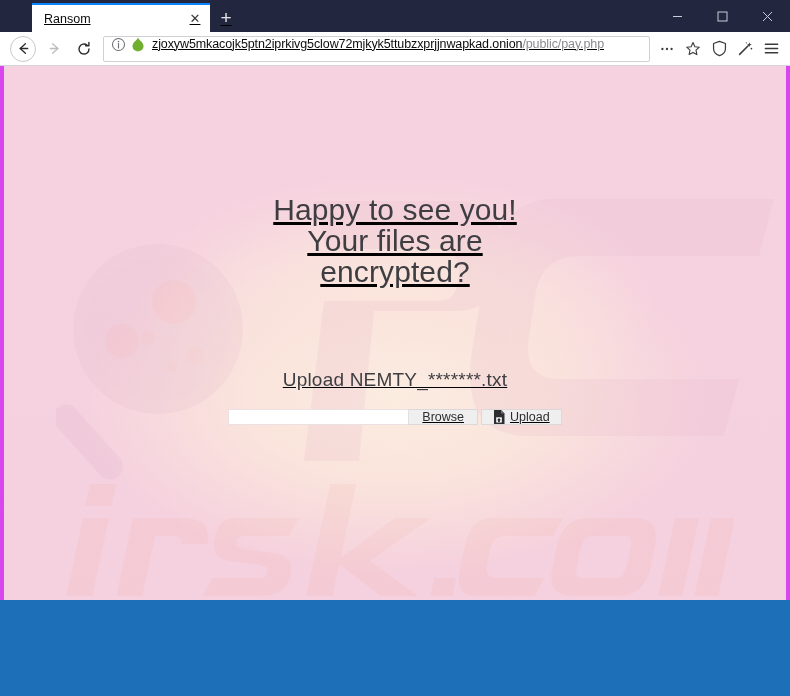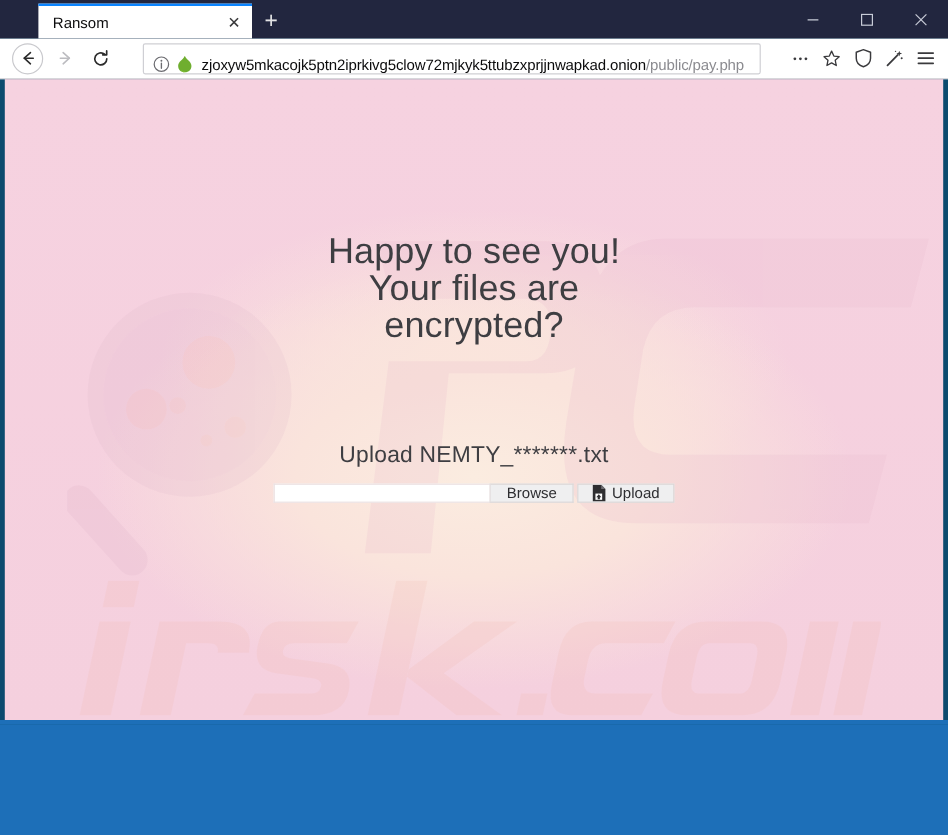--- a/index.html
+++ b/index.html
@@ -10,24 +10,25 @@
     overflow: hidden;
     font-family: "Liberation Sans", sans-serif;
     background: #1d6fb8;
   }
 
   
   #window {
     position: relative;
     width: 790px;
     height: 604px;
-    background: #0c4a6e;
+    background: #d946ef;
     padding: 0 4px 4px 4px;
     display: flex;
     flex-direction: column;
+    text-decoration: underline;
   }
 
   
   #titlebar {
     height: 32px;
     background: #22263f;
     display: flex;
     align-items: flex-end;
     position: relative;
     flex: 0 0 auto;
@@ -118,23 +119,23 @@
     margin-right: 3px;
   }
 
   #urlbar {
     flex: 1 1 auto;
     height: 26px;
     background: #fff;
     border: 1px solid #cfcfd4;
     border-radius: 2px;
     display: flex;
-    align-items: flex-end;
+    align-items: flex-start;
     padding: 0 4px 0 7px;
-    margin: 0 20px;
+    margin: 0 4px;
     min-width: 0;
   }
   #info-icon {
     width: 15px; height: 15px;
     flex: 0 0 auto;
     margin-right: 5px;
     color: #6b6b70;
   }
   #onion-icon {
     width: 14px; height: 15px;
@@ -230,21 +231,21 @@
   }
   #upload-label {
     font-size: 19px;
     font-weight: 300;
     color: #3e3e42;
     letter-spacing: 0.2px;
   }
   #upload-row {
     margin-top: 12px;
     display: flex;
-    align-items: flex-start;
+    align-items: center;
     height: 28px;
   }
   #file-input {
     width: 180px;
     background: #ffffff;
     border: 1px solid #ebe0e2;
     border-right: none;
     font-size: 12px;
     padding: 0 6px;
     outline: none;

